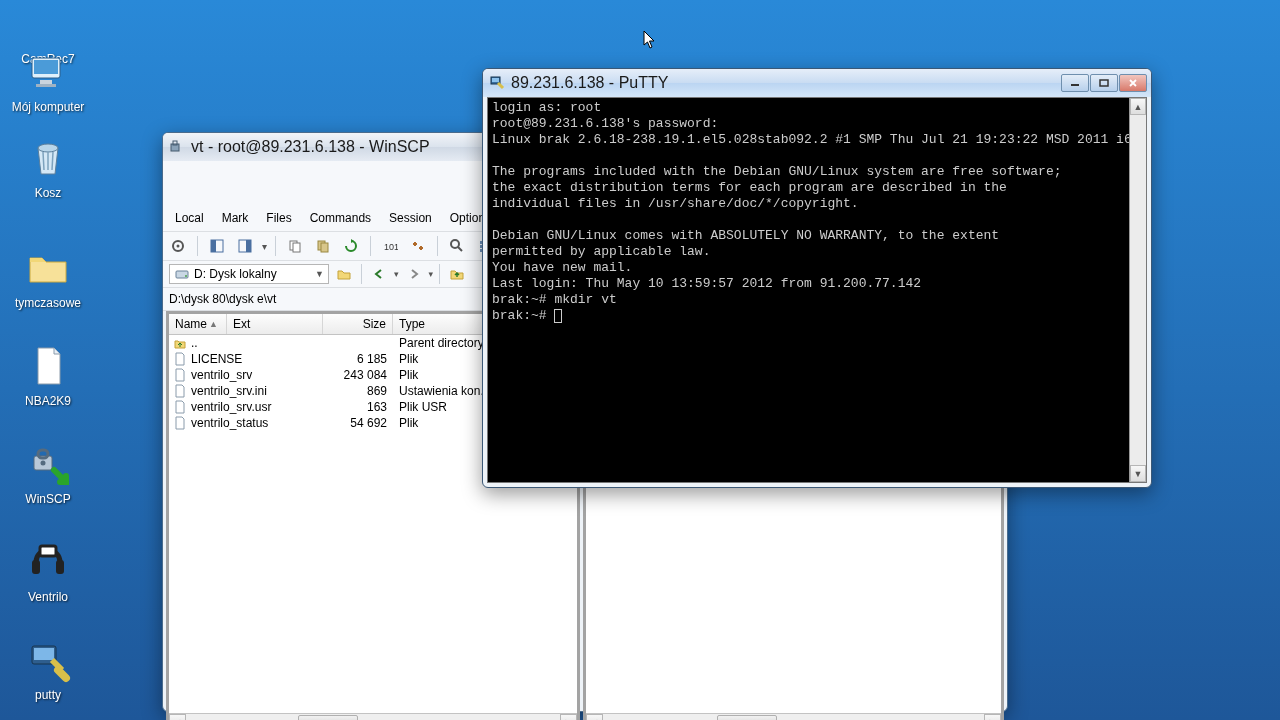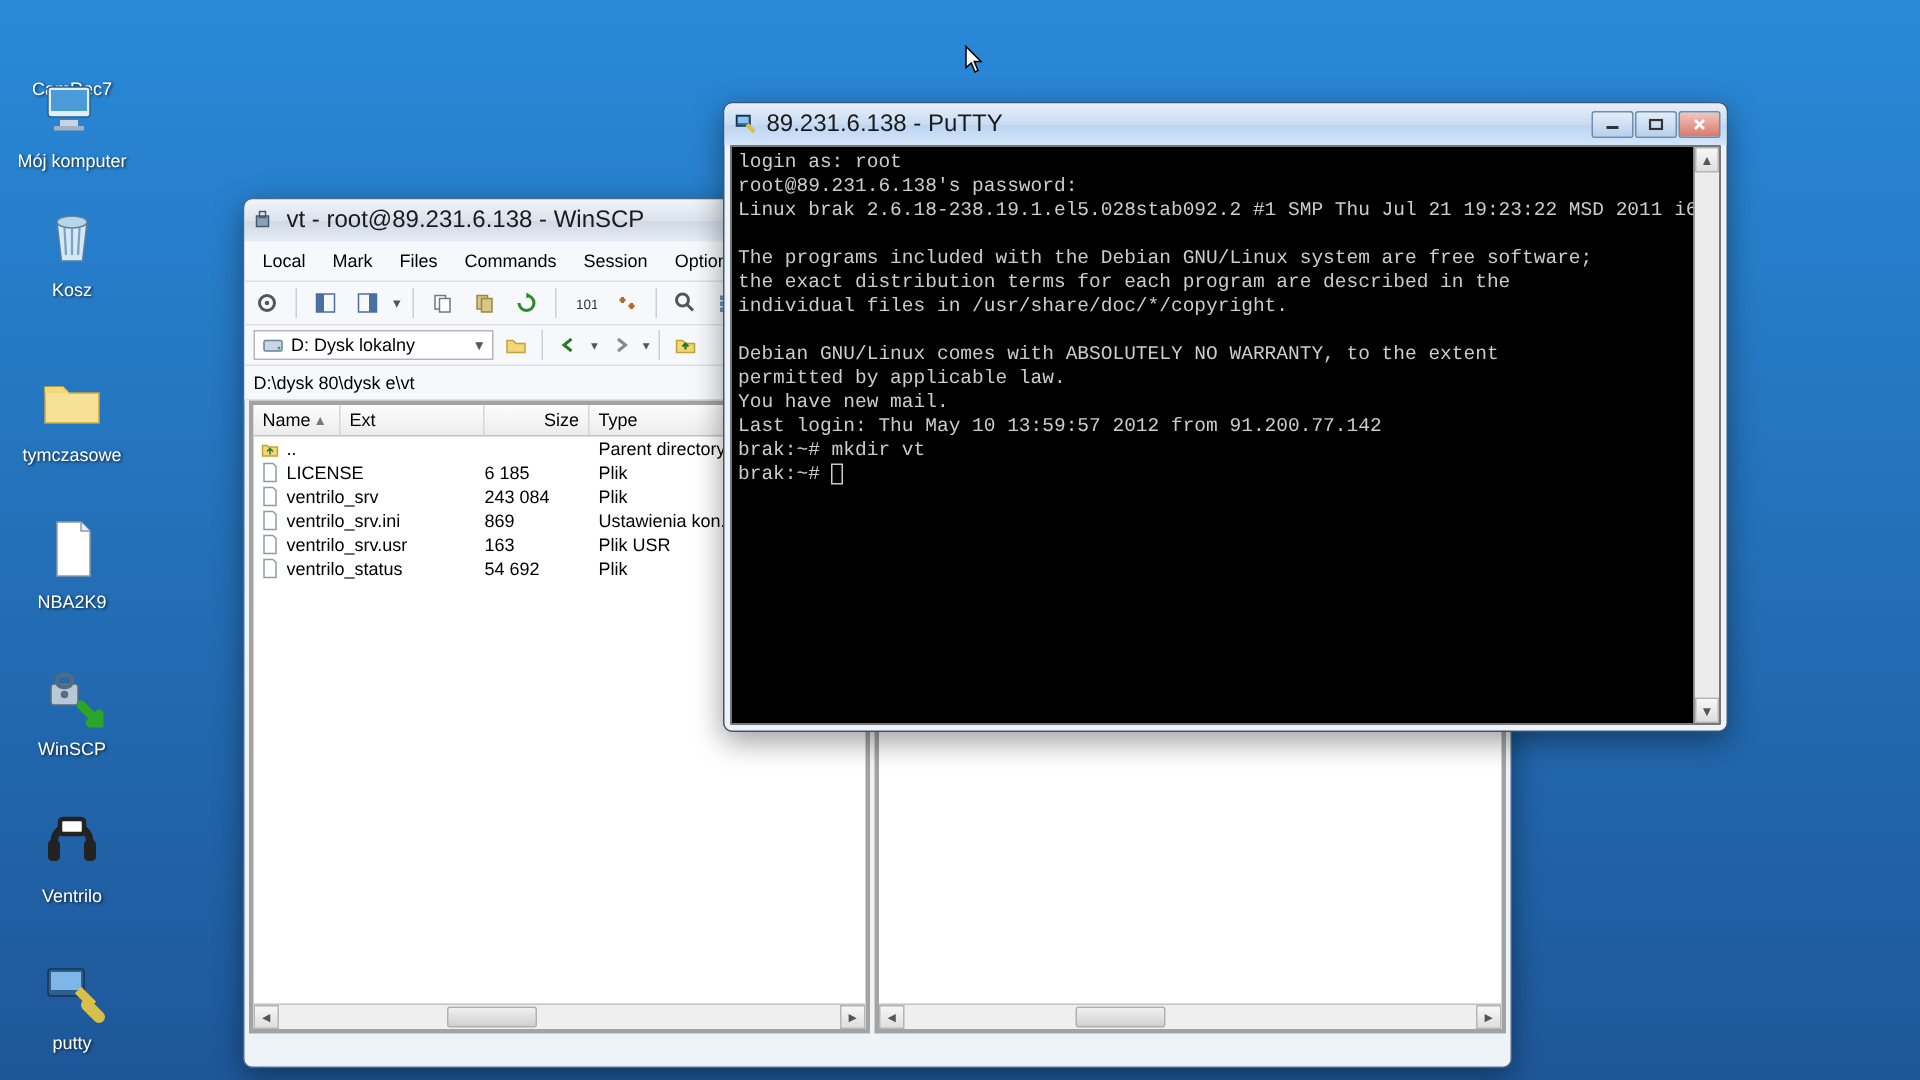--- a/index.html
+++ b/index.html
@@ -42,21 +42,21 @@
   border: 1px solid #6f8fae; border-radius: 2px; font-size: 10px; color: #333;
 }
 .win-btn.close { background: linear-gradient(to bottom, #f2c6bf, #d8796a); color: #fff; }
 
 
 #winscp { left: 162px; top: 132px; width: 846px; height: 580px; }
 #winscp .menubar {
   background: #f6f8fb; padding: 2px 4px; display: flex; gap: 2px; font-size: 12px;
   border-bottom: 1px solid #dcdfe3;
 }
-#winscp .menubar span { padding: 4px 8px; }
+#winscp .menubar span { padding: 4px 8px; margin-top: 44px; }
 #winscp .toolbar {
   background: #f6f8fb; padding: 3px 4px; display: flex; gap: 6px; align-items: center;
   border-bottom: 1px solid #dcdfe3;
 }
 .tb-btn { width: 22px; height: 22px; border: 1px solid transparent; border-radius: 2px; display:flex; align-items:center; justify-content:center; }
 .tb-sep { width: 1px; height: 20px; background: #c9d0d8; margin: 0 2px; }
 .drive-row { background:#f6f8fb; padding: 2px 6px; display:flex; align-items:center; gap:4px; font-size:12px; border-bottom:1px solid #dcdfe3;}
 .drive-select { display:flex; align-items:center; gap:4px; border:1px solid #b6b6b6; padding:1px 4px; background:#fff; width:160px; }
 .path-row { background:#f6f8fb; padding: 4px 6px; font-size:12px; border-bottom:1px solid #dcdfe3; }
 .pane-body { display:flex; height: calc(100% - 28px - 26px - 28px - 28px - 26px - 20px); }
@@ -64,21 +64,21 @@
 .panel.right { flex:1; margin-right:3px; }
 .cols { display:flex; background: linear-gradient(#fdfdfd,#ececec); border-bottom:1px solid #c3c3c3; font-size:12px; }
 .col { padding: 3px 6px; border-right:1px solid #d6d6d6; overflow:hidden; white-space:nowrap; }
 .col.name { flex: 0 0 58px; display:flex; align-items:center; gap:2px; }
 .col.ext  { flex: 0 0 96px; }
 .col.size { flex: 0 0 70px; text-align:right; }
 .col.type { flex: 1; }
 .rows { font-size: 12px; }
 .row { display:flex; padding: 1px 0; align-items:center; }
 .row .c-name { flex: 0 0 154px; padding-left:4px; display:flex; align-items:center; gap:4px; overflow:hidden; white-space:nowrap; }
-.row .c-size { flex: 0 0 70px; text-align:left; padding-right:6px; }
+.row .c-size { flex: 0 0 70px; text-align:right; padding-right:6px; }
 .row .c-type { flex: 1; padding-left:6px; overflow:hidden; white-space:nowrap; }
 .f-icon { width:14px; height:14px; display:inline-flex; }
 .hscroll { position:absolute; bottom:0; left:0; right:0; height:17px; background:#efefef; border-top:1px solid #c3c3c3; display:flex; }
 .hscroll .arrow { width:17px; height:16px; background:linear-gradient(#f7f7f7,#dedede); border:1px solid #b6b6b6; display:flex; align-items:center; justify-content:center; font-size:9px; color:#555;}
 .hscroll .track { flex:1; position:relative; }
 .hscroll .thumb { position:absolute; top:1px; bottom:1px; left:30%; width:60px; background:linear-gradient(#f1f1f1,#d0d0d0); border:1px solid #b0b0b0; border-radius:2px; }
 
 
 #putty { left: 482px; top: 68px; width: 670px; height: 420px; z-index: 10; border-color:#3b5876; }
 #putty .titlebar { background: linear-gradient(to bottom, #e6eef9 0%, #c9dcf2 50%, #bbd5f2 51%, #d4e6f9 100%); }

